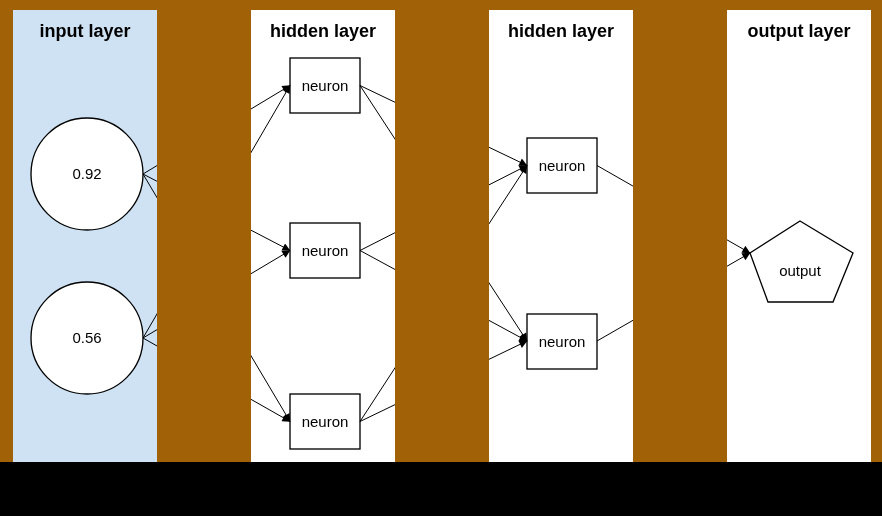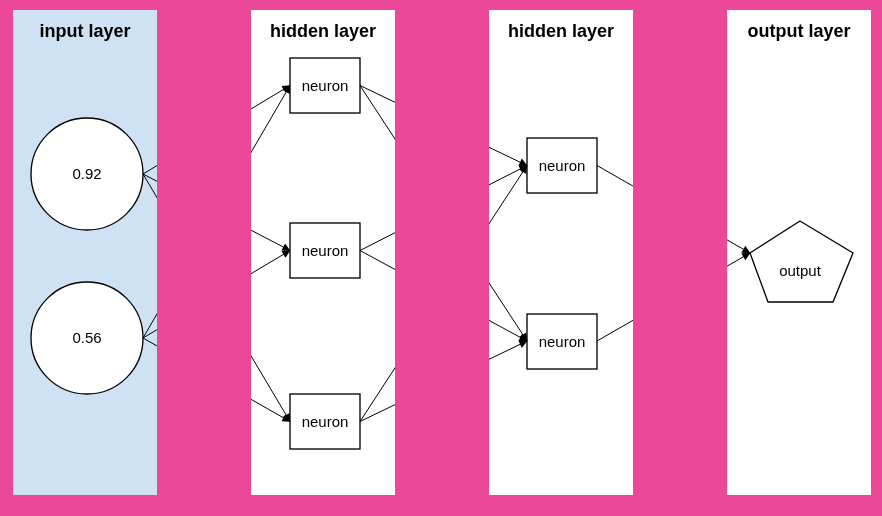--- a/index.html
+++ b/index.html
@@ -3,22 +3,22 @@
 <meta charset="utf-8">
 <style>
   html, body {
     margin: 0;
     padding: 0;
     background: #000000;
   }
   .canvas-wrap {
     position: relative;
     width: 882px;
-    height: 516px;
-    background: #ec4899;
+    height: 462px;
+    background: #a16207;
     overflow: hidden;
     font-family: "Liberation Sans", sans-serif;
   }
   svg { display: block; }
   .panel-title {
     font-family: "Liberation Sans", sans-serif;
     font-size: 18px;
     font-weight: bold;
     fill: #000000;
   }

